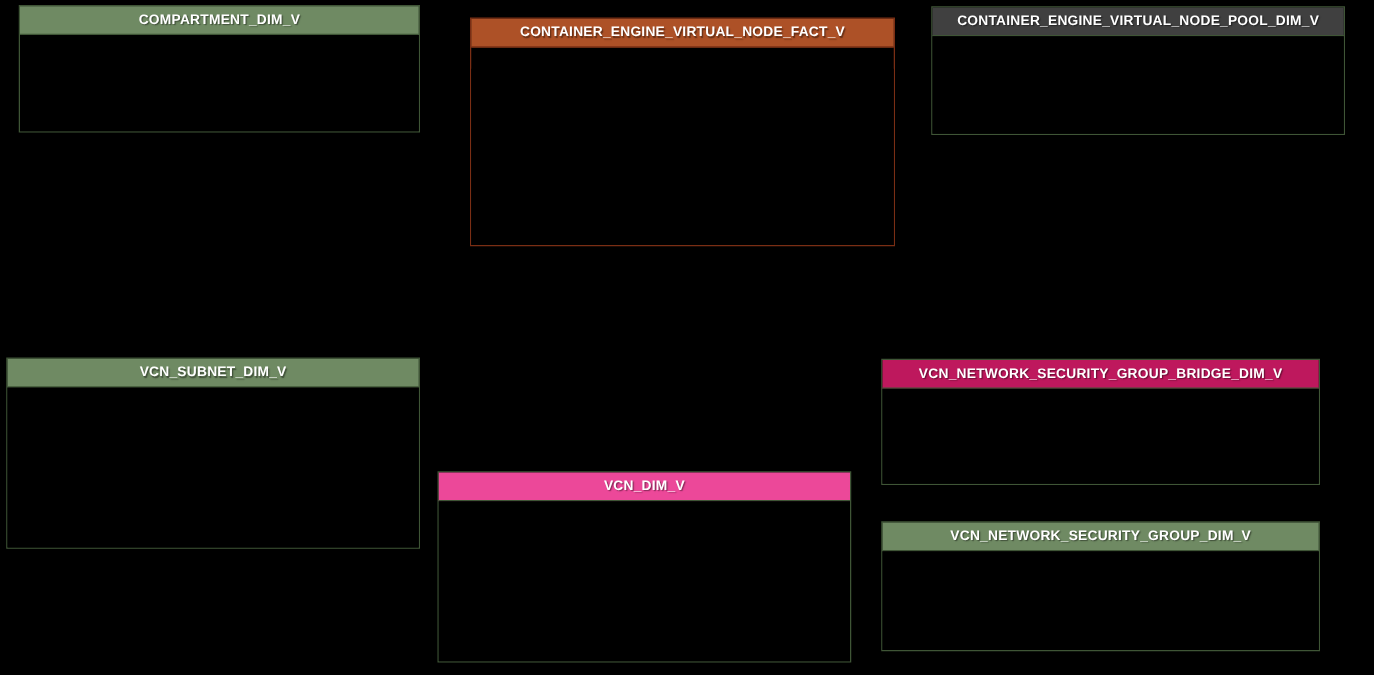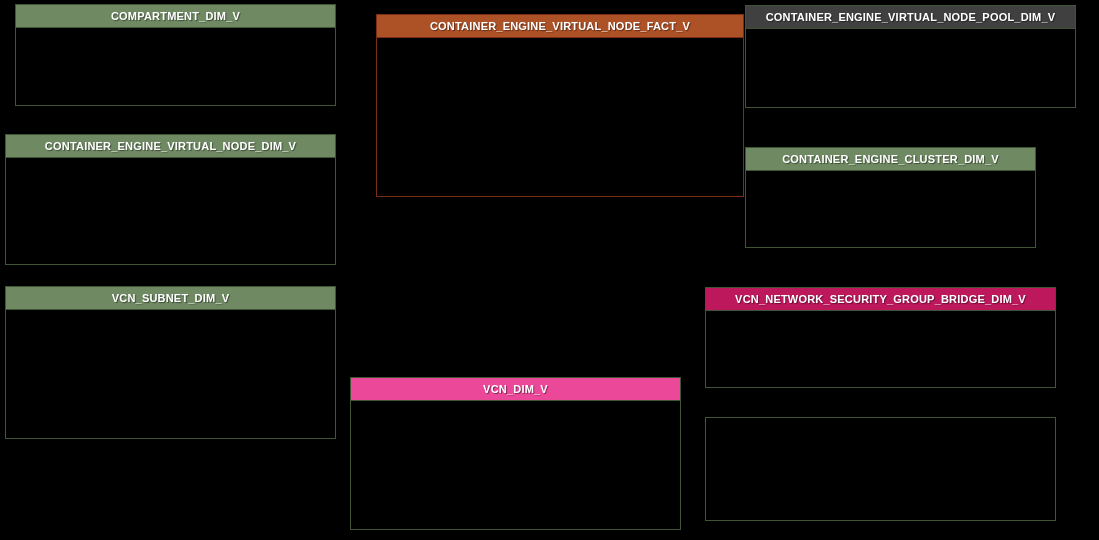--- a/index.html
+++ b/index.html
@@ -52,41 +52,29 @@
 </head>
 <body>
 
 <div id="diagram-canvas">
     <div class="entity" style="left: 15px; top: 4px; width: 321px; height: 102px; border: 1px solid rgb(63, 85, 54);">
       <div class="entity-header" style="background: rgb(111, 138, 99); border-bottom: 1px solid rgb(63, 85, 54);">
         <span class="entity-title">COMPARTMENT_DIM_V</span>
       </div>
       <div class="entity-body"></div>
     </div>
-    <div class="entity" style="left: 376px; top: 14px; width: 368px; height: 183px; border: 1px solid rgb(122, 46, 20); gap: 17px;">
+    <div class="entity" style="left: 376px; top: 14px; width: 340px; height: 183px; border: 1px solid rgb(122, 46, 20); gap: 17px;">
       <div class="entity-header" style="background: rgb(173, 81, 39); border-bottom: 1px solid rgb(122, 46, 20);">
         <span class="entity-title">CONTAINER_ENGINE_VIRTUAL_NODE_FACT_V</span>
       </div>
       <div class="entity-body"></div>
     </div>
     <div class="entity" style="left: 745px; top: 5px; width: 331px; height: 103px; border: 1px solid rgb(63, 85, 54);">
       <div class="entity-header" style="background: #404040; border-bottom: 1px solid rgb(63, 85, 54);">
         <span class="entity-title">CONTAINER_ENGINE_VIRTUAL_NODE_POOL_DIM_V</span>
-      </div>
-      <div class="entity-body"></div>
-    </div>
-    <div class="entity" style="left: 5px; top: 134px; width: 331px; height: 131px; border: 1px solid rgb(63, 85, 54);">
-      <div class="entity-header" style="background: rgb(111, 138, 99); border-bottom: 1px solid rgb(63, 85, 54);">
-        <span class="entity-title">CONTAINER_ENGINE_VIRTUAL_NODE_DIM_V</span>
-      </div>
-      <div class="entity-body"></div>
-    </div>
-    <div class="entity" style="left: 745px; top: 147px; width: 291px; height: 101px; border: 1px solid rgb(63, 85, 54);">
-      <div class="entity-header" style="background: rgb(111, 138, 99); border-bottom: 1px solid rgb(63, 85, 54);">
-        <span class="entity-title">CONTAINER_ENGINE_CLUSTER_DIM_V</span>
       </div>
       <div class="entity-body"></div>
     </div>
     <div class="entity" style="left: 5px; top: 286px; width: 331px; height: 153px; border: 1px solid rgb(63, 85, 54);">
       <div class="entity-header" style="background: rgb(111, 138, 99); border-bottom: 1px solid rgb(63, 85, 54);">
         <span class="entity-title">VCN_SUBNET_DIM_V</span>
       </div>
       <div class="entity-body"></div>
     </div>
     <div class="entity" style="left: 705px; top: 287px; width: 351px; height: 101px; border: 1px solid rgb(63, 85, 54);">
@@ -95,15 +83,18 @@
       </div>
       <div class="entity-body"></div>
     </div>
     <div class="entity" style="left: 350px; top: 377px; width: 331px; height: 153px; border: 1px solid rgb(63, 85, 54);">
       <div class="entity-header" style="background: #ec4899; border-bottom: 1px solid rgb(63, 85, 54);">
         <span class="entity-title">VCN_DIM_V</span>
       </div>
       <div class="entity-body"></div>
     </div>
     <div class="entity" style="left: 705px; top: 417px; width: 351px; height: 104px; border: 1px solid rgb(63, 85, 54);">
+      <div class="entity-header" style="background: rgb(111, 138, 99); border-bottom: 1px solid rgb(63, 85, 54);">
+        <span class="entity-title">VCN_NETWORK_SECURITY_GROUP_DIM_V</span>
+      </div>
       <div class="entity-body"></div>
     </div>
   </div>
 
 </body></html>

